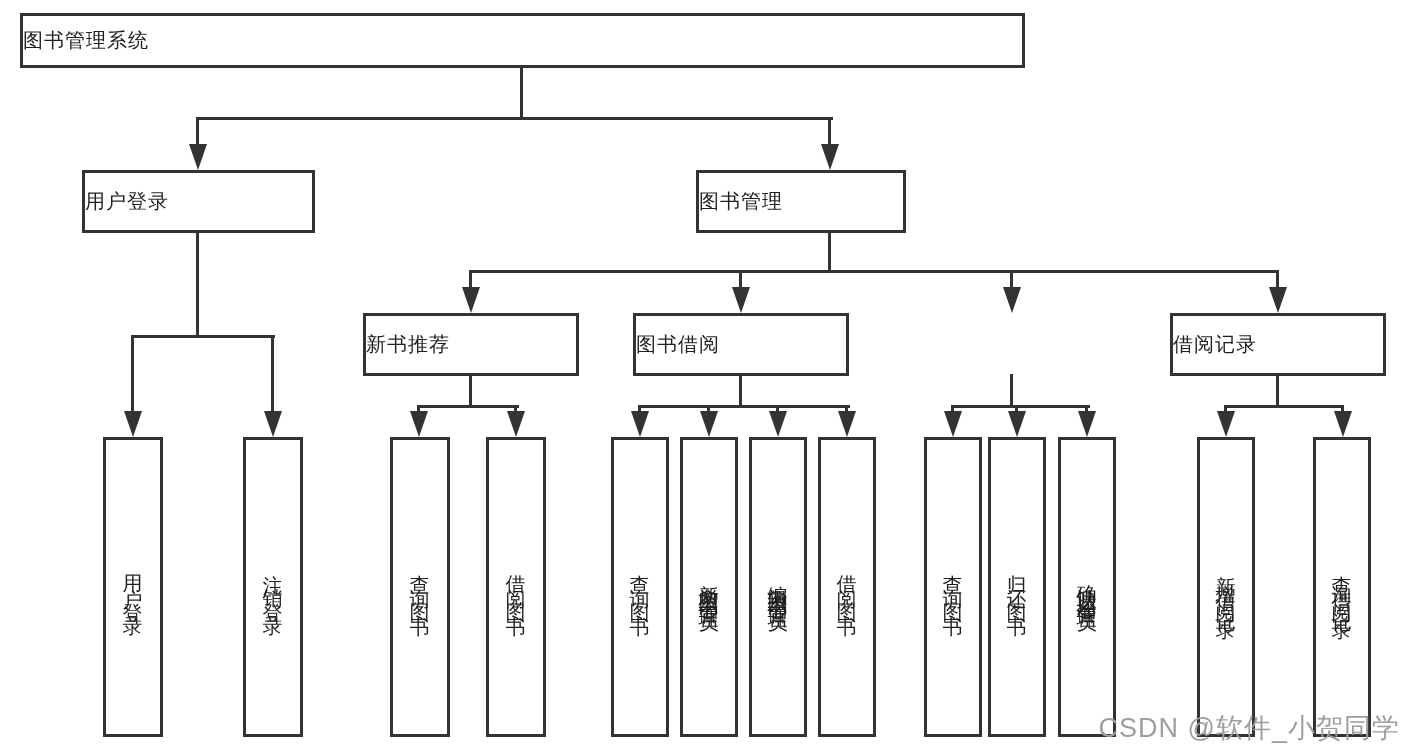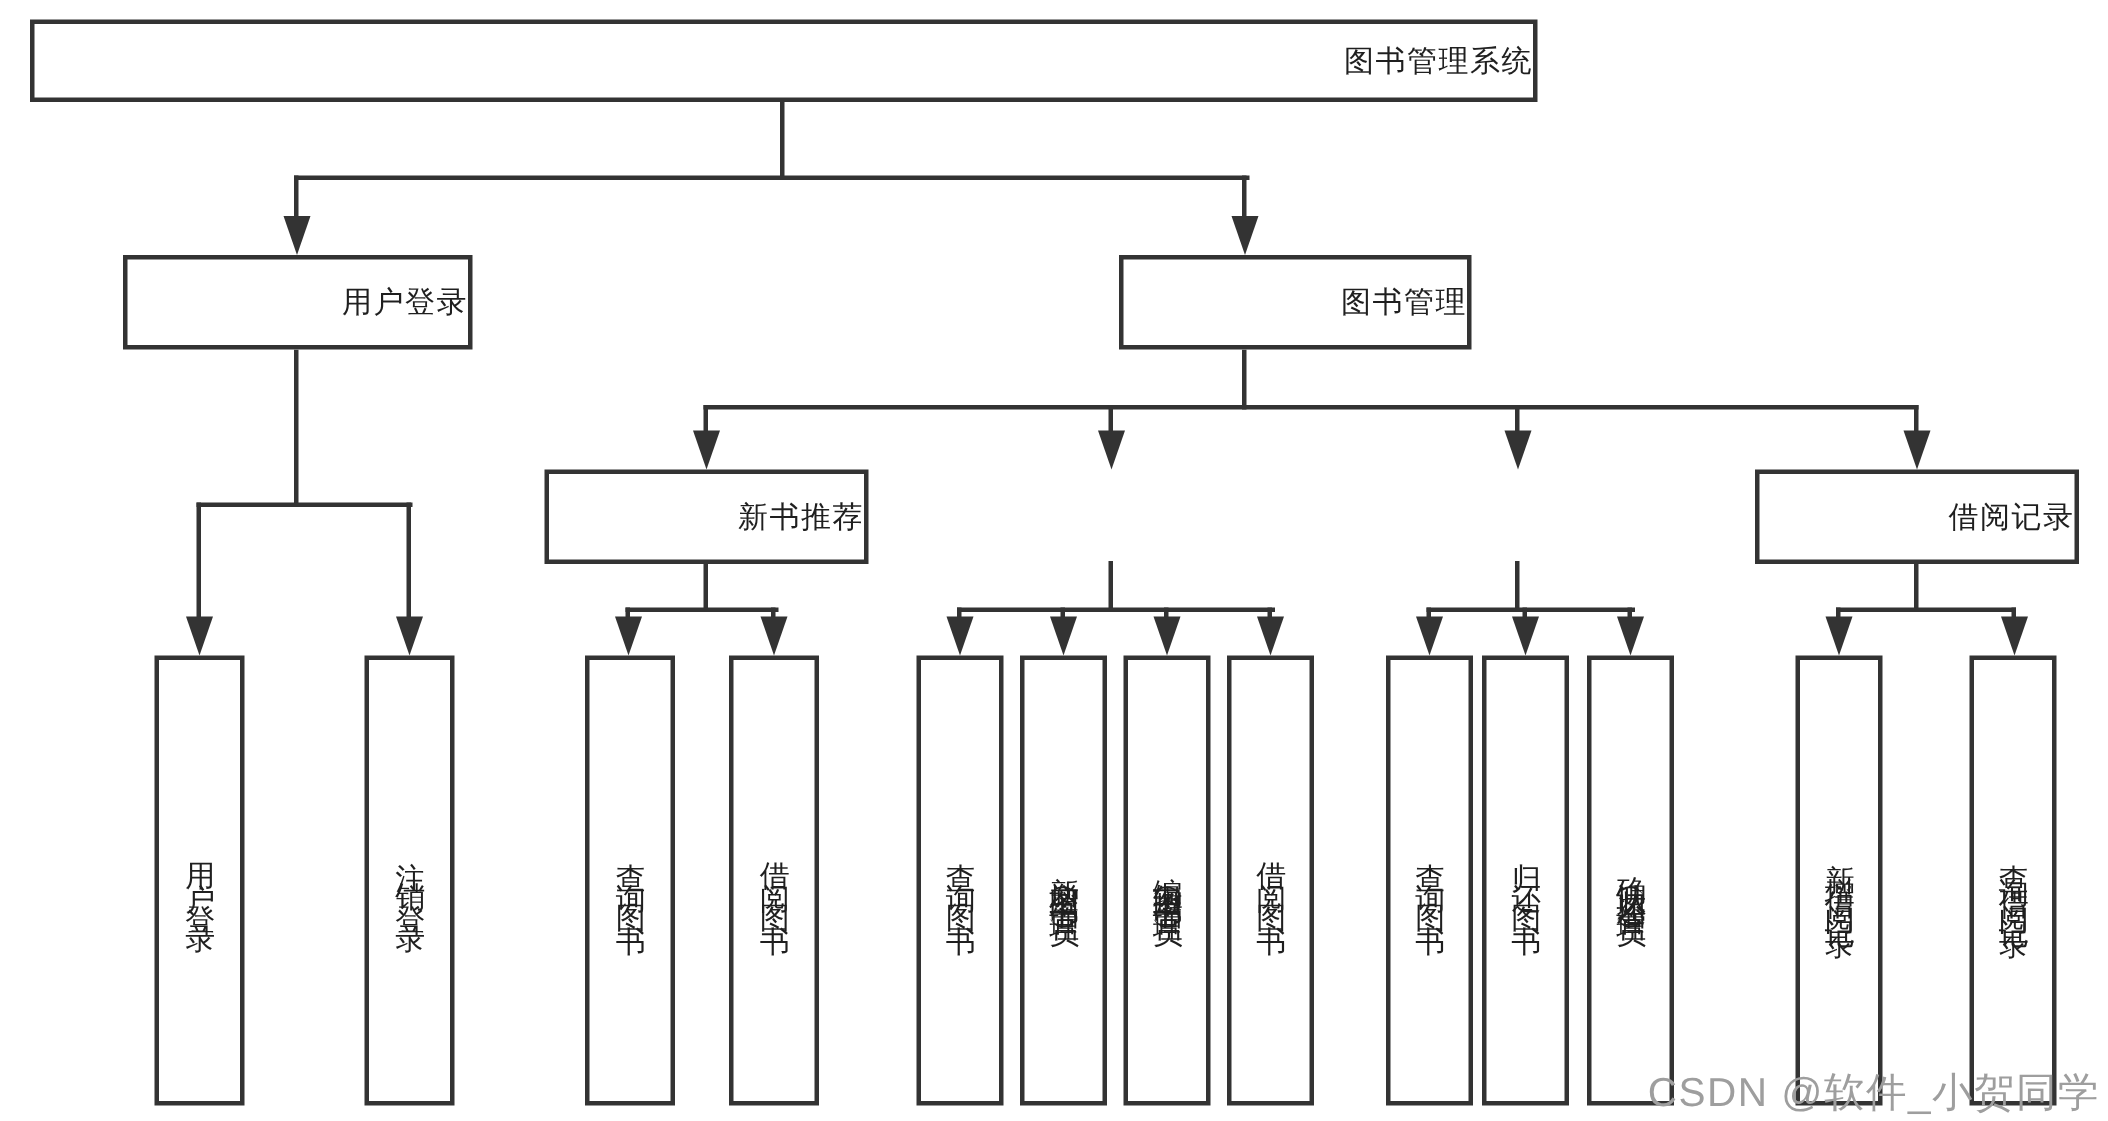--- a/index.html
+++ b/index.html
@@ -16,21 +16,21 @@
     overflow: hidden;
   }
   
   .node {
     position: absolute;
     background: #ffffff;
     border: 3px solid #333333;
     box-sizing: border-box;
     display: flex;
     align-items: center;
-    justify-content: flex-end;
+    justify-content: flex-start;
     font-size: 20px;
     color: #1f1f1f;
     letter-spacing: 1px;
     z-index: 2;
   }
   .leaf {
     position: absolute;
     top: 437px;
     height: 300px;
     width: 60px;
@@ -150,28 +150,31 @@
   <div class="ah" style="left:1334px; top:411px;"></div>
 
   <div class="node" style="left:20px; top:13px; width:1005px; height:55px;">
     <span>图书管理系统</span>
   </div>
 
   <div class="node" style="left:82px; top:170px; width:233px; height:63px;">
     <span>用户登录</span>
   </div>
 
-  <div class="node" style="left:746px; top:170px; width:235px; height:63px;">
+  <div class="node" style="left:696px; top:170px; width:210px; height:63px;">
     <span>图书管理</span>
   </div>
 
   <div class="node" style="left:363px; top:313px; width:216px; height:63px;">
     <span>新书推荐</span>
   </div>
 
+  <div class="node" style="left:633px; top:313px; width:216px; height:63px;">
+    <span>图书借阅</span>
+  </div>
 
 
   <div class="node" style="left:1170px; top:313px; width:216px; height:63px;">
     <span>借阅记录</span>
   </div>
 
   <div class="leaf" style="left:103px;">
     <span class="vtext">用户登录</span>
   </div>
   <div class="leaf" style="left:243px;">

